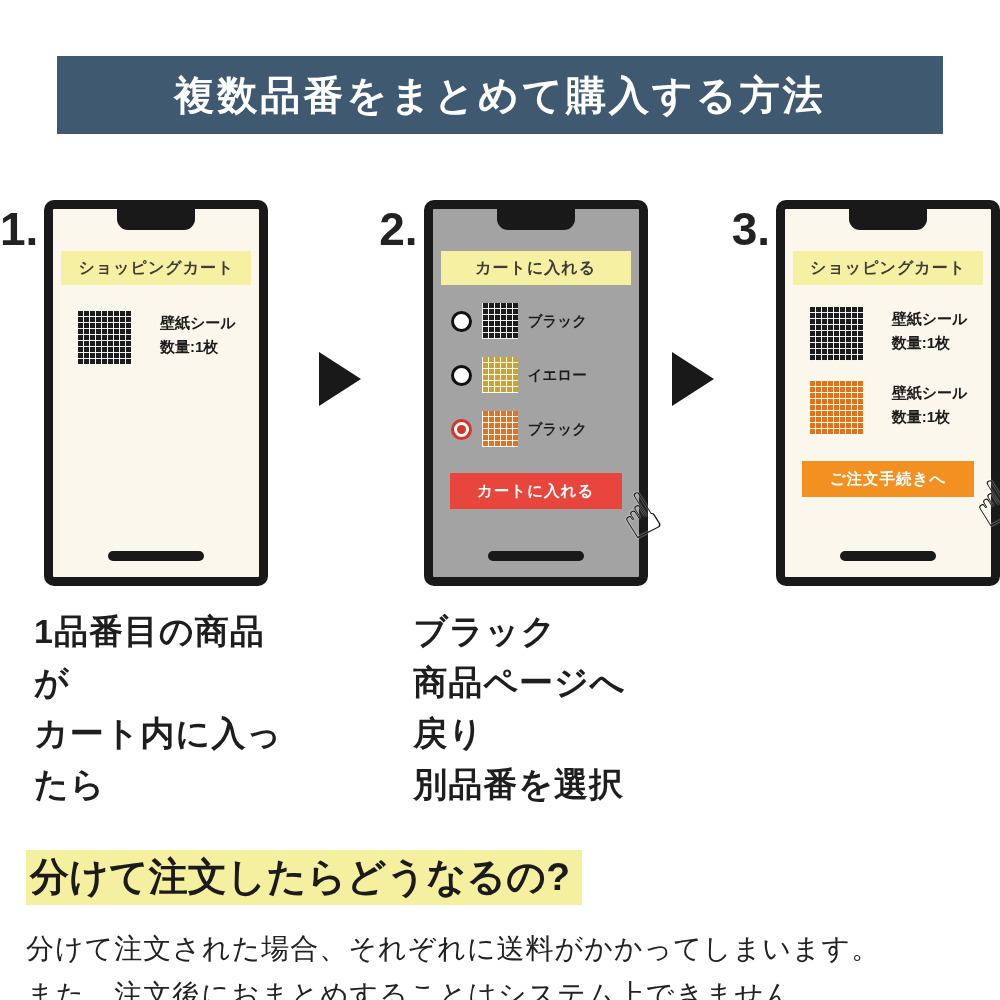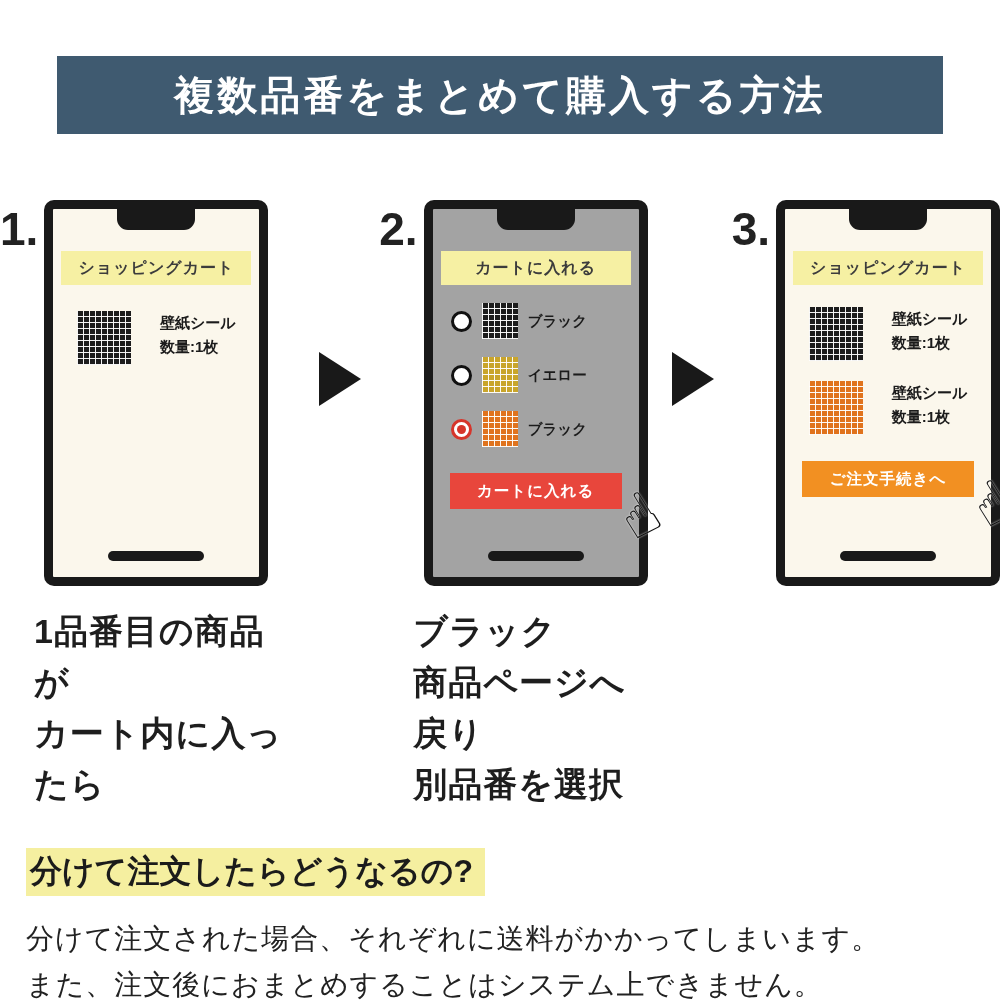--- a/index.html
+++ b/index.html
@@ -70,21 +70,21 @@
     width:0; height:0; margin:152px 18px 0 24px;
     border-top:27px solid transparent; border-bottom:27px solid transparent;
     border-left:42px solid #191919; flex:0 0 auto;
   }
   .caption {
     margin:20px 0 0 34px; font-size:34px; font-weight:600; line-height:1.5;
     white-space:pre-line; color:#1e1e1e; letter-spacing:1px;
   }
   
   .footer { margin:40px 0 0 26px; }
-  .footer-heading { font-size:32px; font-weight:700; }
+  .footer-heading { font-size:39px; font-weight:700; }
   .footer-heading .highlight { padding:5px 12px 7px 4px; }
   .footer-body {
     margin-top:22px; font-size:28px; font-weight:500; line-height:1.65;
     white-space:pre-line; color:#222; letter-spacing:1px;
   }
 </style>
 </head>
 <body>
 
 <div class="page">

